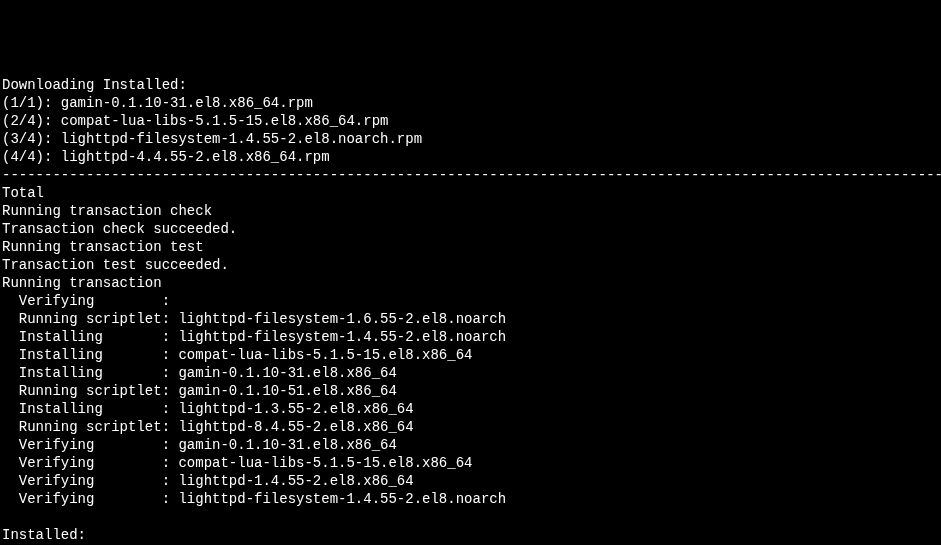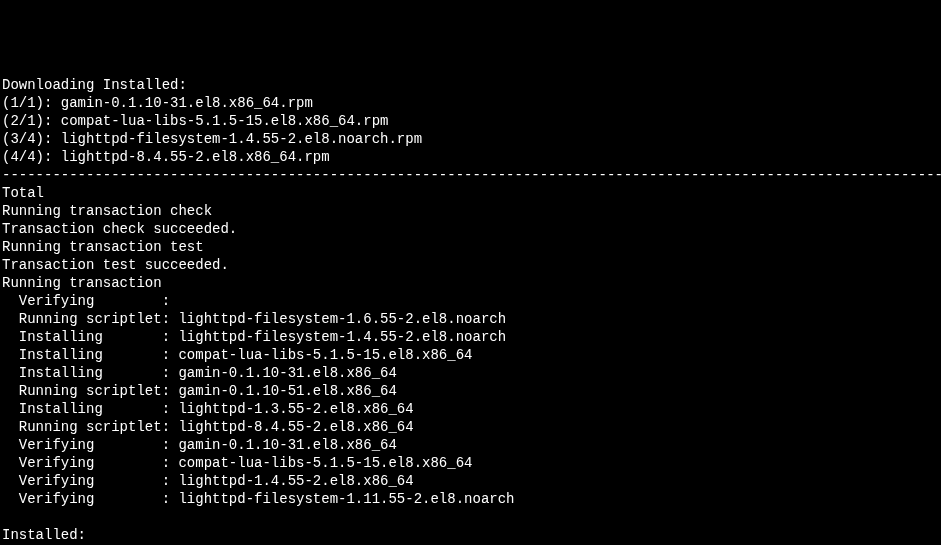--- a/index.html
+++ b/index.html
@@ -23,42 +23,42 @@
       white-space: pre;
     }
   </style>
 </head>
 <body>
 
 
 
 <div class="terminal-output"><span>Downloading Installed:</span>
 <span>(1/1): gamin-0.1.10-31.el8.x86_64.rpm</span>
-<span>(2/1): compat-lua-libs-5.1.5-15.el8.x86_64.rpm</span>
+<span>(2/4): compat-lua-libs-5.1.5-15.el8.x86_64.rpm</span>
 <span>(3/4): lighttpd-filesystem-1.4.55-2.el8.noarch.rpm</span>
-<span>(4/4): lighttpd-8.4.55-2.el8.x86_64.rpm</span>
+<span>(4/4): lighttpd-4.4.55-2.el8.x86_64.rpm</span>
 <span>--------------------------------------------------------------------------------------------------------------------</span>
 <span>Total</span>
 <span>Running transaction check</span>
 <span>Transaction check succeeded.</span>
 <span>Running transaction test</span>
 <span>Transaction test succeeded.</span>
 <span>Running transaction</span>
 <span>  Verifying        :</span>
 <span>  Running scriptlet: lighttpd-filesystem-1.6.55-2.el8.noarch</span>
 <span>  Installing       : lighttpd-filesystem-1.4.55-2.el8.noarch</span>
 <span>  Installing       : compat-lua-libs-5.1.5-15.el8.x86_64</span>
 <span>  Installing       : gamin-0.1.10-31.el8.x86_64</span>
 <span>  Running scriptlet: gamin-0.1.10-51.el8.x86_64</span>
 <span>  Installing       : lighttpd-1.3.55-2.el8.x86_64</span>
 <span>  Running scriptlet: lighttpd-8.4.55-2.el8.x86_64</span>
 <span>  Verifying        : gamin-0.1.10-31.el8.x86_64</span>
 <span>  Verifying        : compat-lua-libs-5.1.5-15.el8.x86_64</span>
 <span>  Verifying        : lighttpd-1.4.55-2.el8.x86_64</span>
-<span>  Verifying        : lighttpd-filesystem-1.11.55-2.el8.noarch</span>
+<span>  Verifying        : lighttpd-filesystem-1.4.55-2.el8.noarch</span>
 <span></span>
 <span>Installed:</span>
 
 <span></span>
 
 </div>
 
 
 
 

